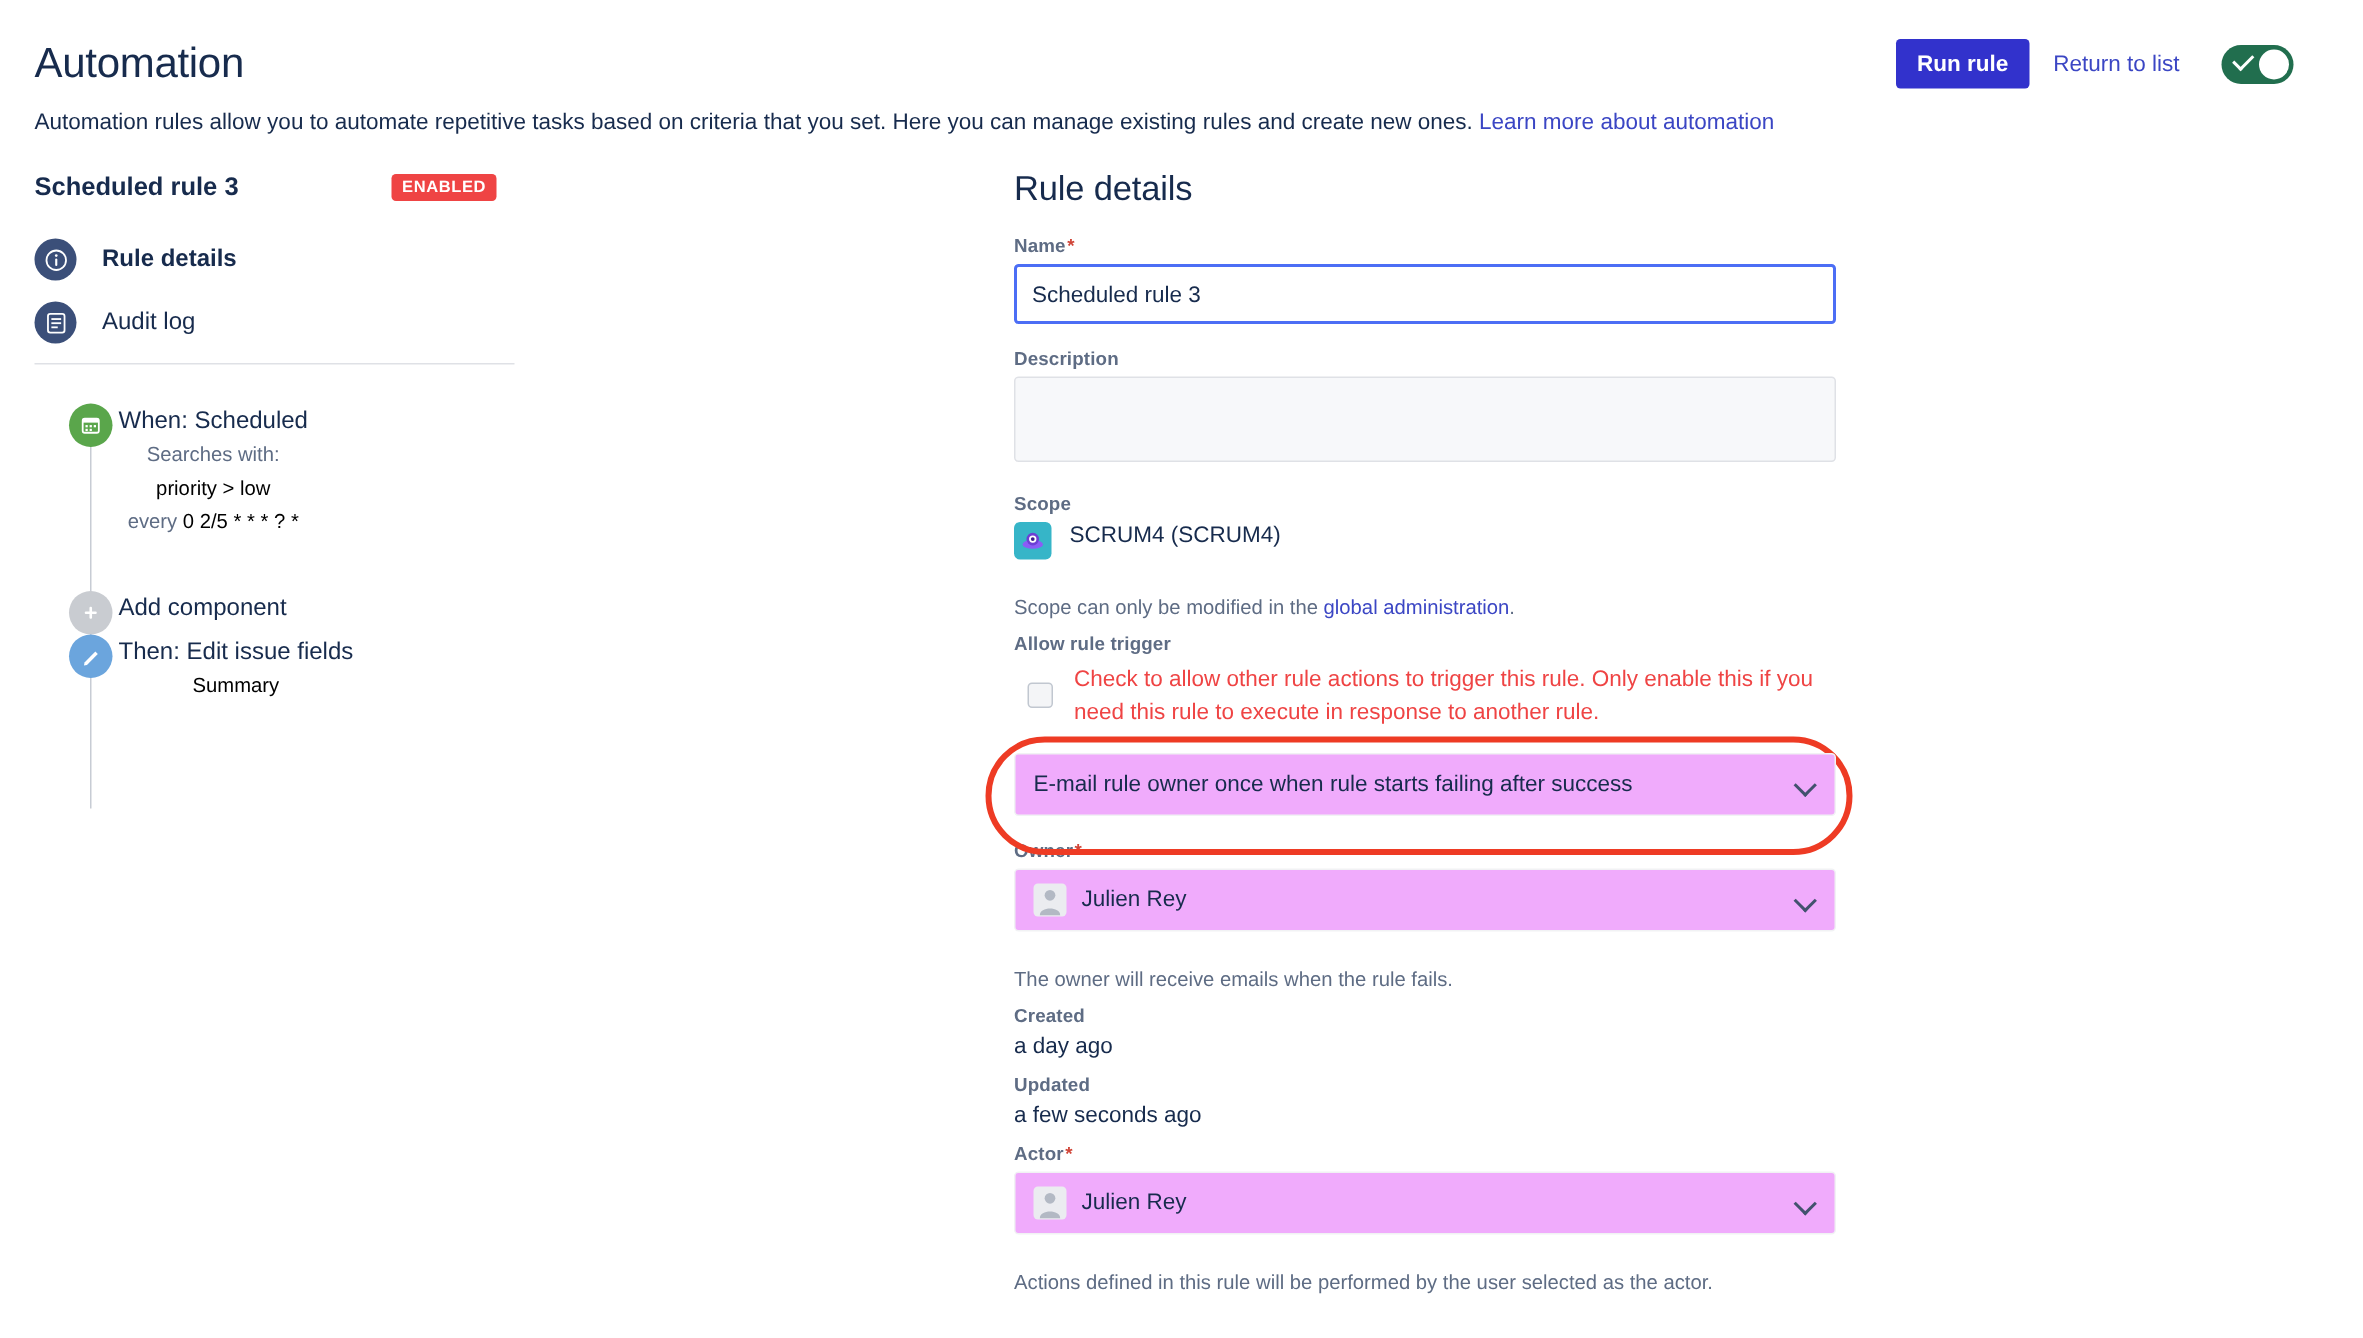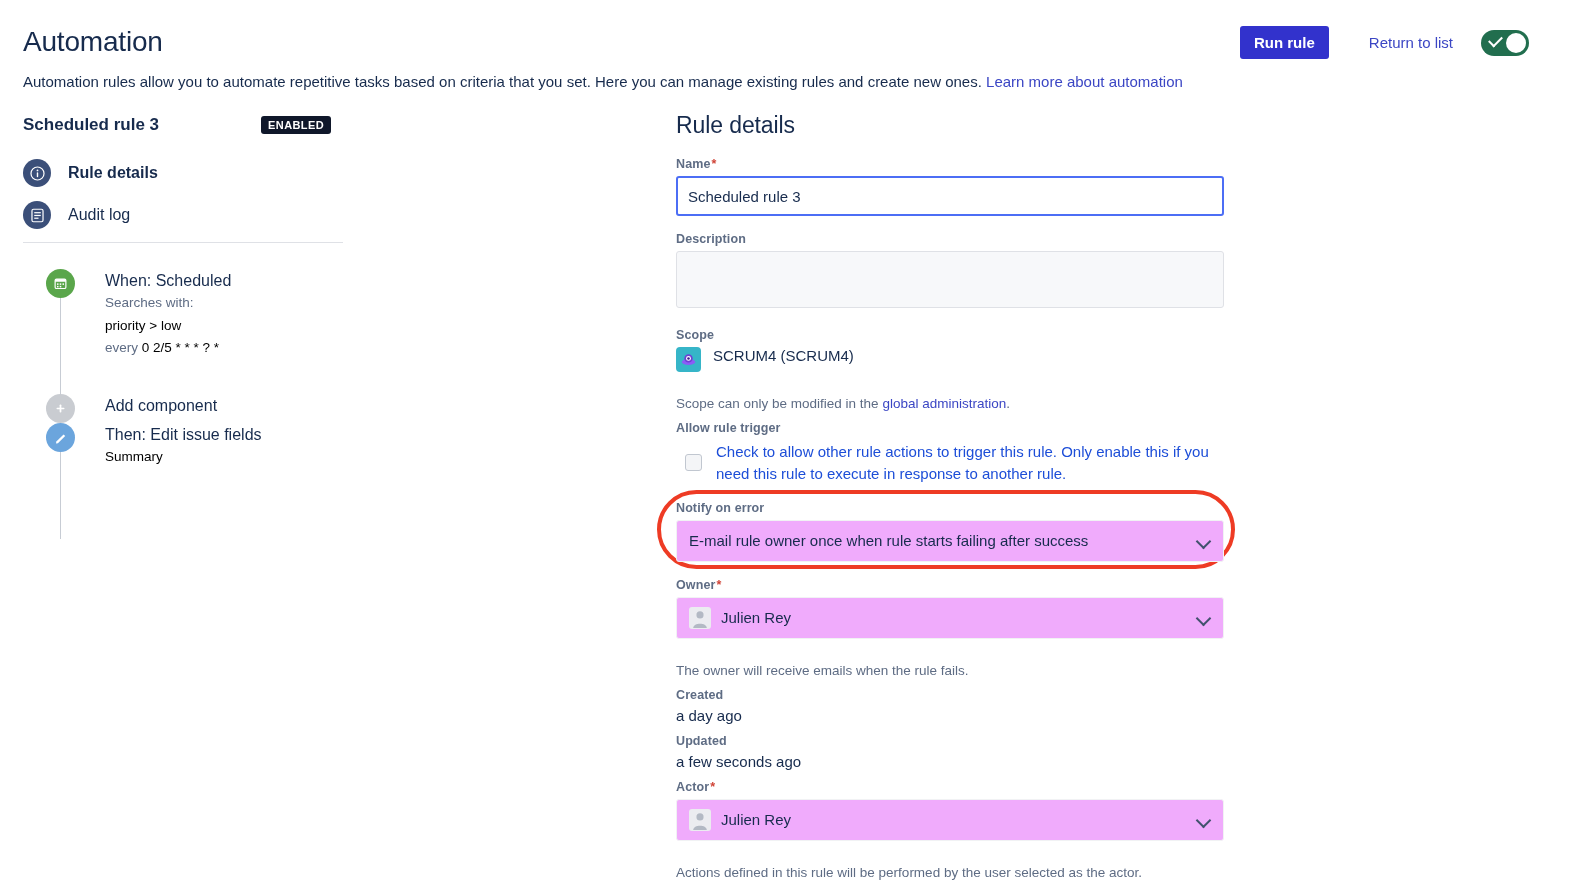--- a/index.html
+++ b/index.html
@@ -44,21 +44,21 @@
     font-size: 15px;
     font-weight: 700;
     padding: 9px 14px;
     cursor: pointer;
     line-height: 1;
   }
   .return-link {
     color: #3b46c4;
     font-size: 15px;
     font-weight: 400;
-    margin-left: 40px;
+    margin-left: 16px;
     text-decoration: none;
     cursor: pointer;
   }
   .toggle {
     margin-left: 28px;
     width: 48px;
     height: 26px;
     border-radius: 13px;
     background: #216e4e;
     position: relative;
@@ -111,21 +111,21 @@
     align-items: center;
     height: 30px;
   }
   .rule-name {
     font-size: 17px;
     font-weight: 700;
     color: #172b4d;
   }
   .badge-enabled {
     margin-left: 102px;
-    background: #0f172a;
+    background: #ef4444;
     color: #ffffff;
     font-size: 11px;
     font-weight: 700;
     letter-spacing: 0.4px;
     padding: 3px 7px 3px 7px;
     border-radius: 3px;
     line-height: 1.1;
   }
 
   .nav-list { margin-top: 16px; }
@@ -188,22 +188,23 @@
     align-items: center;
     justify-content: center;
     position: relative;
     z-index: 2;
     margin-left: 23px;
   }
   .flow-dot.green { background: #5aa64b; }
   .flow-dot.blue { background: #6ba5dd; }
   .flow-dot.grey { background: #c9ccd1; }
   .flow-body {
-    margin-left: 30px;
+    margin-left: 4px;
     padding-top: 1px;
+    text-align: center;
   }
   .flow-title {
     font-size: 16px;
     color: #172b4d;
     line-height: 1.35;
   }
   .flow-sub {
     font-size: 13.5px;
     color: #5e6c84;
     line-height: 1.7;
@@ -304,21 +305,21 @@
     border: 1.5px solid #c1c7d0;
     border-radius: 3px;
     background: #f4f5f7;
     flex: none;
     margin-top: 13px;
     cursor: pointer;
   }
   .check-text {
     margin-left: 14px;
     font-size: 15px;
-    color: #1d4ed8;
+    color: #ef4444;
     line-height: 1.45;
   }
 
   
   .select {
     position: relative;
     width: 100%;
     box-sizing: border-box;
     height: 42px;
     background: #f0abfc;
@@ -515,21 +516,20 @@
   <div class="check-row">
     <span class="checkbox"></span>
     <span class="check-text">Check to allow other rule actions to trigger this rule. Only enable this if you need this rule to execute in response to another rule.</span>
   </div>
 
   <div class="gap"></div>
 
   
   <div class="notify-wrap">
     <div id="notify-highlight"></div>
-    <div class="field-label">Notify on error</div>
     <div class="select">
       <span class="select-text">E-mail rule owner once when rule starts failing after success</span>
       <span class="chev"></span>
     </div>
   </div>
 
   <div class="gap"></div>
 
   
   <div class="field-label"><span>Owner</span><span class="req">*</span></div>

